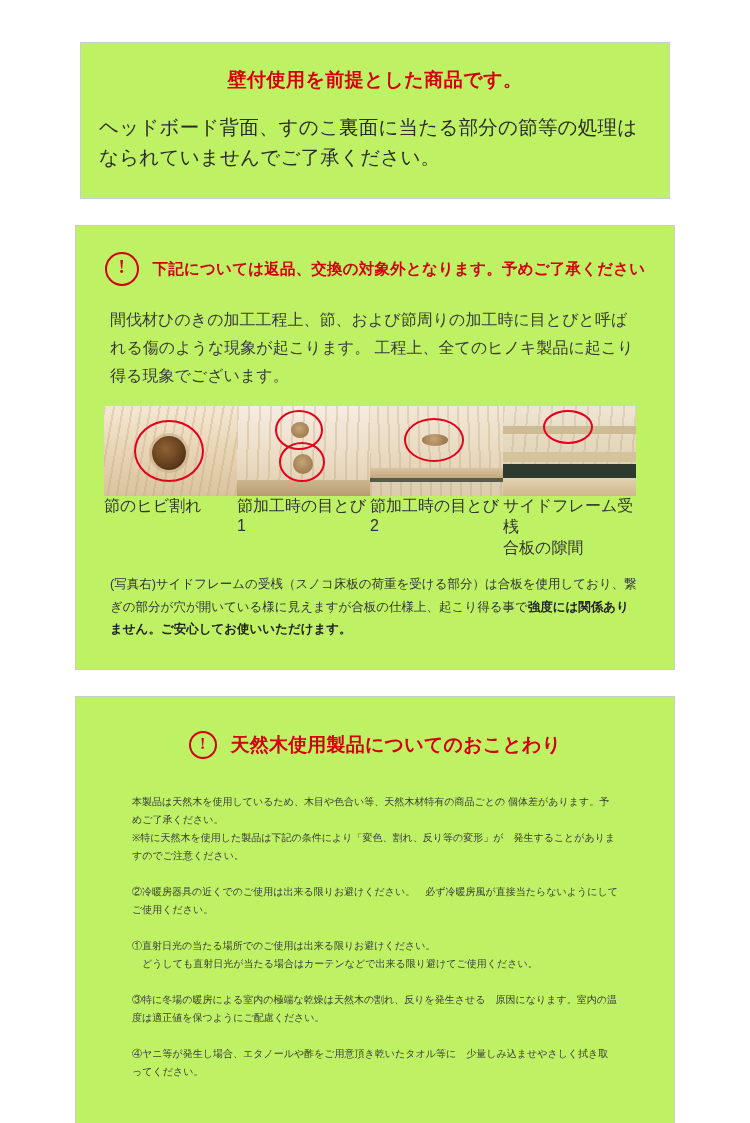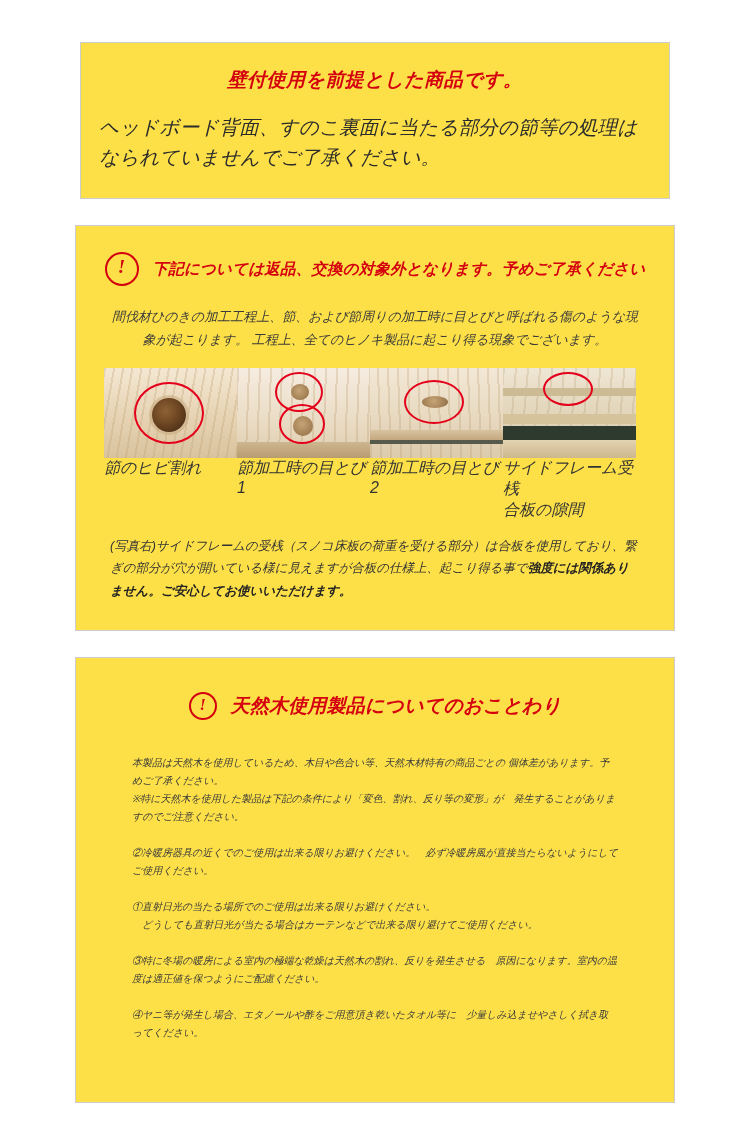--- a/index.html
+++ b/index.html
@@ -19,22 +19,21 @@
     min-height: 1123px;
     position: relative;
     box-sizing: border-box;
     background: #ffffff;
   }
 
   
   .panel {
     box-sizing: border-box;
     border: 1px solid #cccccc;
-    background: #fde047;
-    font-style: italic;
+    background: #bef264;
   }
   .panel-1 {
     margin: 42px 80px 0 80px;
     padding: 24px 18px 26px 18px;
     text-align: center;
   }
   .panel-1 .lead {
     color: #d4000f;
     font-size: 19px;
     font-weight: bold;
@@ -76,25 +75,24 @@
     text-align: center;
     font-family: "Liberation Serif", serif;
   }
   .head-title {
     color: #d4000f;
     font-size: 15.5px;
     font-weight: bold;
     letter-spacing: 0.2px;
   }
   .para {
-    font-size: 13px;
+    font-size: 16px;
     line-height: 1.75;
     color: #3a3a3a;
     margin: 0 0 16px 0;
-    text-align: center;
   }
   .panel-2 .para { padding: 0 6px; }
 
   .photo-row {
     display: flex;
     margin: 4px 0 6px 0;
     justify-content: flex-start;
   }
   .photo-cell {
     width: 133px;

